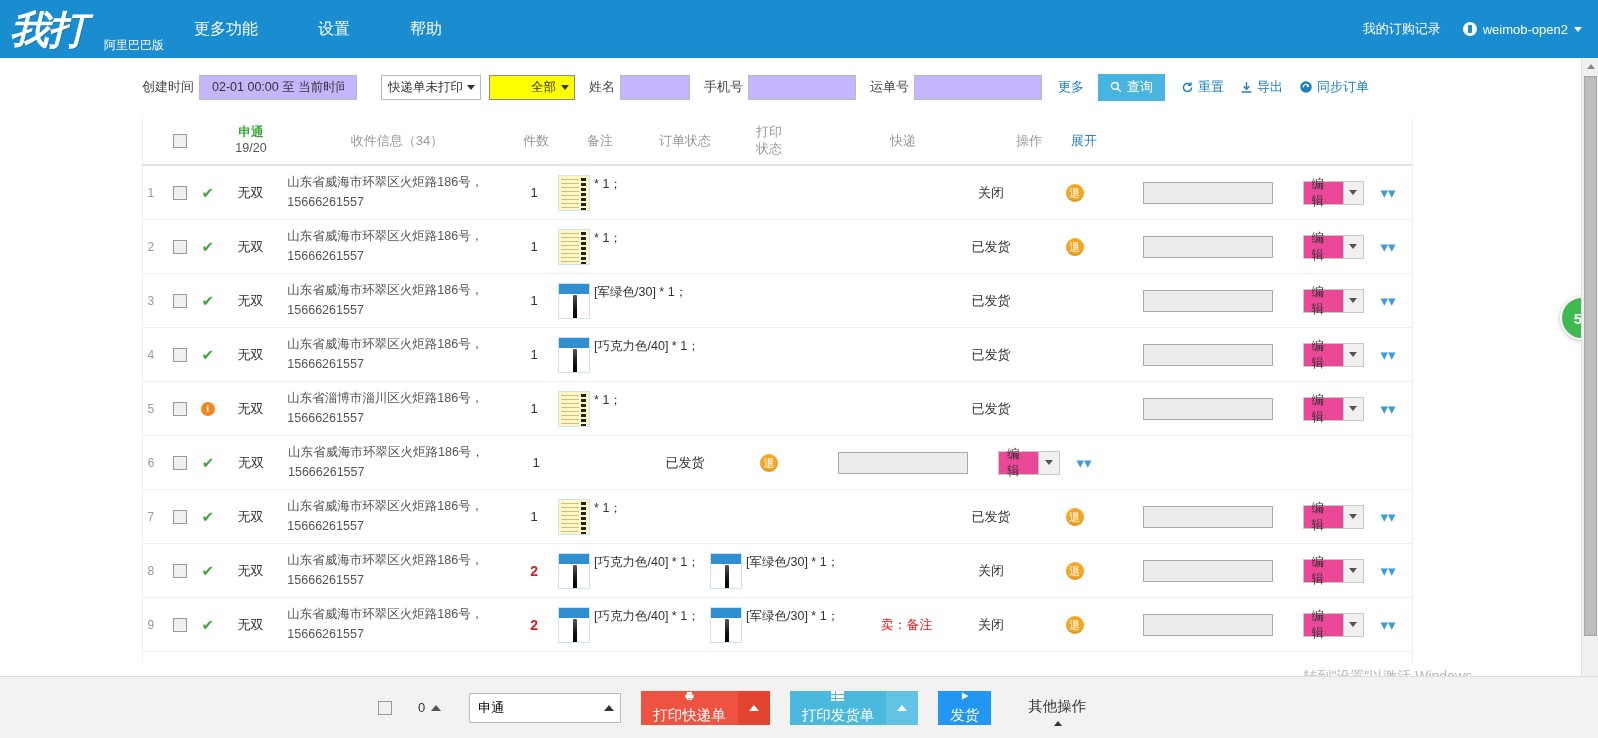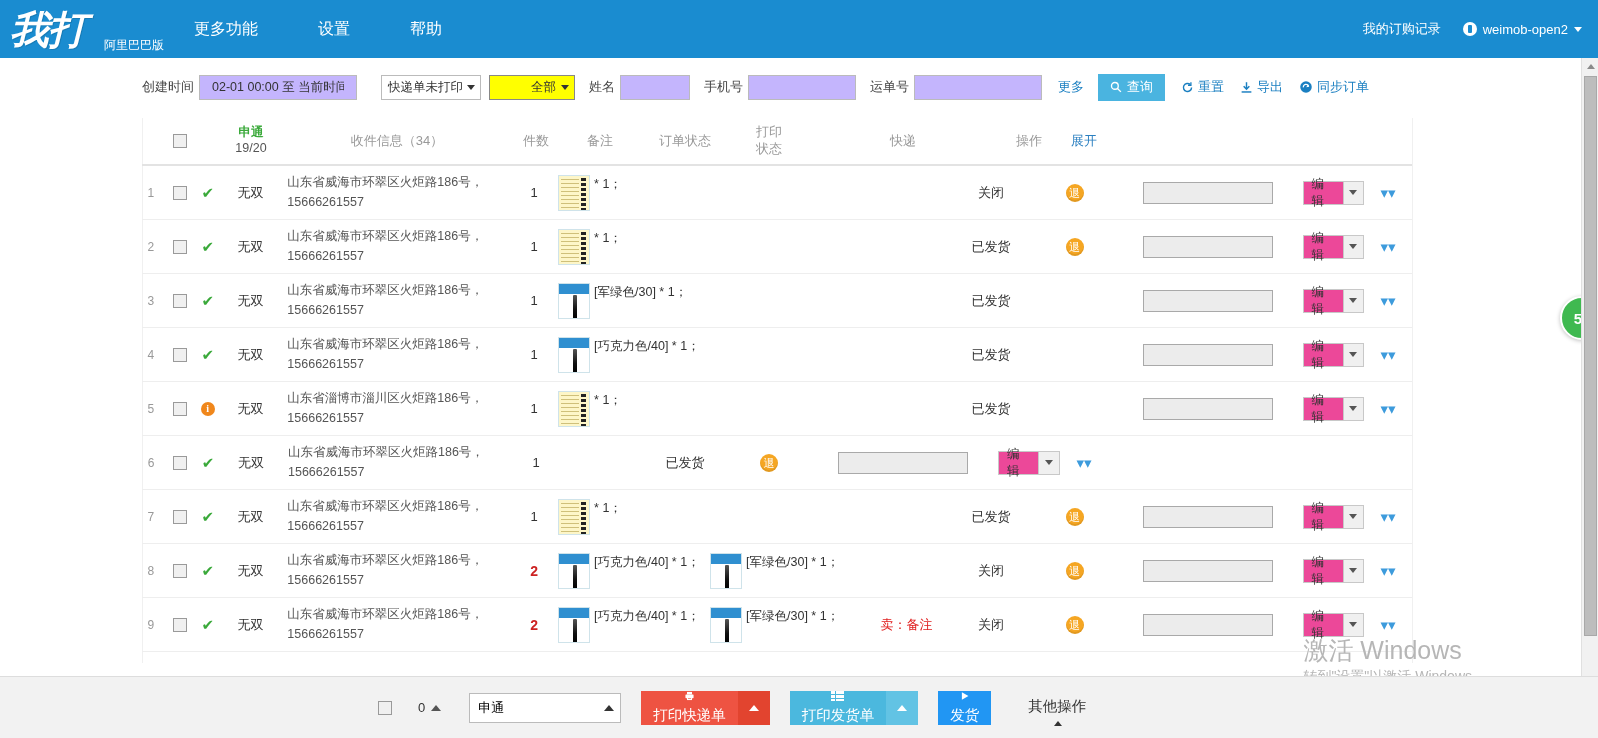--- a/index.html
+++ b/index.html
@@ -804,21 +804,20 @@
           </div>
         </div>
       </div>
   </div>
 
   <div class="green-badge">
     <span>50</span>
   </div>
 
   <div class="watermark">
-    <div class="t1">激活 Windows</div>
     <div class="t2">转到"设置"以激活 Windows。</div>
   </div>
 
   <div class="vscroll">
     <div class="arrow-up">
         <i></i>
       </div>
     <div class="thumbv"></div>
   </div>
 

